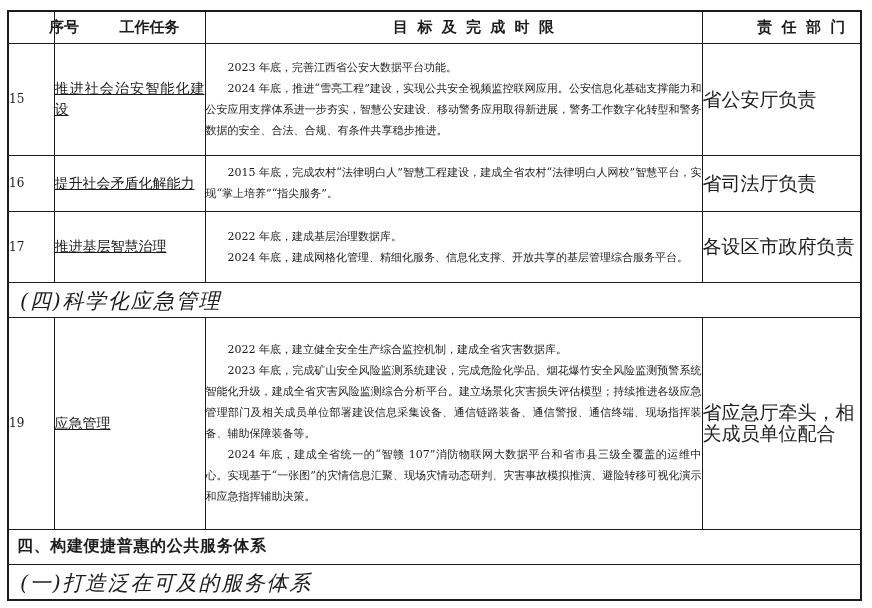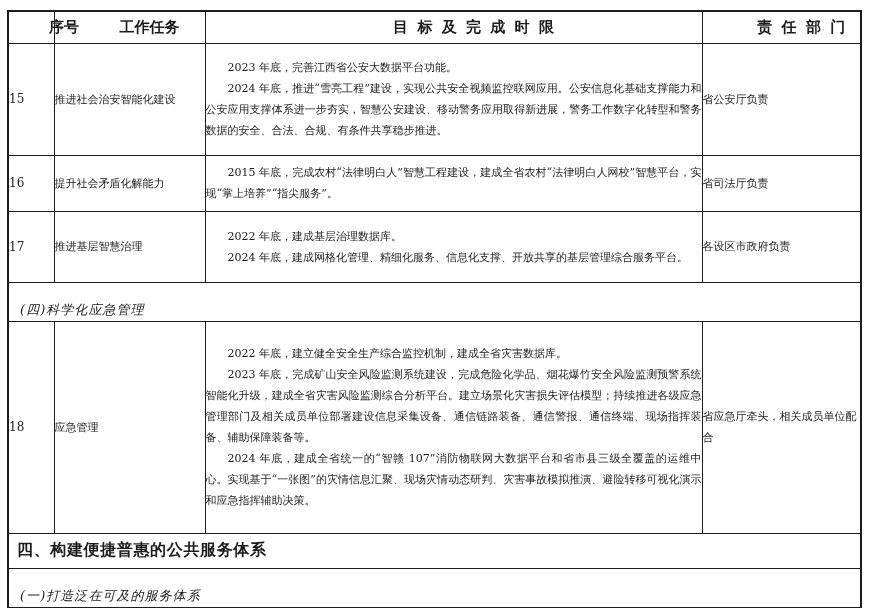--- a/index.html
+++ b/index.html
@@ -38,43 +38,44 @@
   }
   .spread { letter-spacing: 0.62em; margin-right: -0.62em; }
 
   
   .cell-no {
     text-align: left;
     font-size: 12px;
   }
   .cell-task {
     padding: 3px 8px 3px 10px;
-    font-size: 11px;
+    font-size: 14px;
     line-height: 21px;
     text-align: justify;
+    text-decoration: underline;
   }
   .cell-goals {
     padding: 2px 8px;
     font-size: 11px;
     line-height: 21px;
     text-align: justify;
   }
   .cell-goals p { margin: 0; text-indent: 2em; }
   .cell-dept {
     padding: 3px 8px 3px 10px;
-    font-size: 11px;
+    font-size: 19px;
     line-height: 21px;
   }
 
   
   tr.section-sub td {
     height: 30px;
-    padding: 18px 8px 2px 11px;
+    padding: 4px 8px 2px 11px;
     font-style: italic;
-    font-size: 13px;
+    font-size: 21px;
     letter-spacing: 0.08em;
   }
   tr.section-main td {
     height: 35px;
     padding: 2px 8px 2px 8px;
     font-family: "DejaVu Sans", "Liberation Sans", sans-serif;
     font-weight: bold;
     font-size: 16px;
     letter-spacing: 0.04em;
   }
@@ -134,21 +135,21 @@
           <p>2024 年底，建成网格化管理、精细化服务、信息化支撑、开放共享的基层管理综合服务平台。</p>
         </td>
         <td class="cell-dept">各设区市政府负责</td>
       </tr>
 
       <tr class="section-sub sec4">
         <td colspan="4">(四)科学化应急管理</td>
       </tr>
 
       <tr class="r18">
-        <td class="cell-no">18</td>
+        <td class="cell-no">19</td>
         <td class="cell-task">应急管理</td>
         <td class="cell-goals">
           <p>2022 年底，建立健全安全生产综合监控机制，建成全省灾害数据库。</p>
           <p>2023 年底，完成矿山安全风险监测系统建设，完成危险化学品、烟花爆竹安全风险监测预警系统智能化升级，建成全省灾害风险监测综合分析平台。建立场景化灾害损失评估模型；持续推进各级应急管理部门及相关成员单位部署建设信息采集设备、通信链路装备、通信警报、通信终端、现场指挥装备、辅助保障装备等。</p>
           <p>2024 年底，建成全省统一的“智赣 107”消防物联网大数据平台和省市县三级全覆盖的运维中心。实现基于“一张图”的灾情信息汇聚、现场灾情动态研判、灾害事故模拟推演、避险转移可视化演示和应急指挥辅助决策。</p>
         </td>
         <td class="cell-dept">省应急厅牵头，相关成员单位配合</td>
       </tr>
 
       <tr class="section-main secm">

